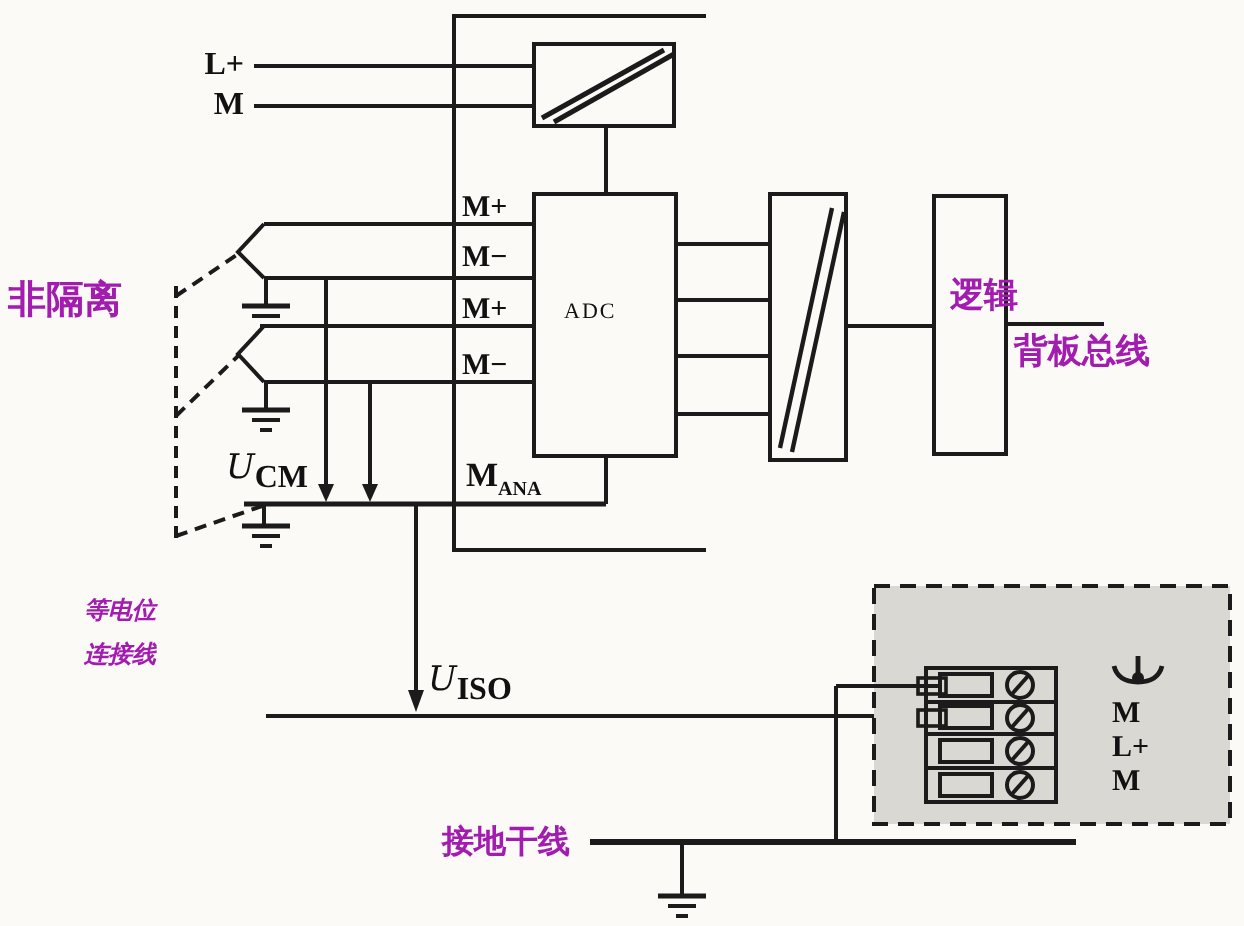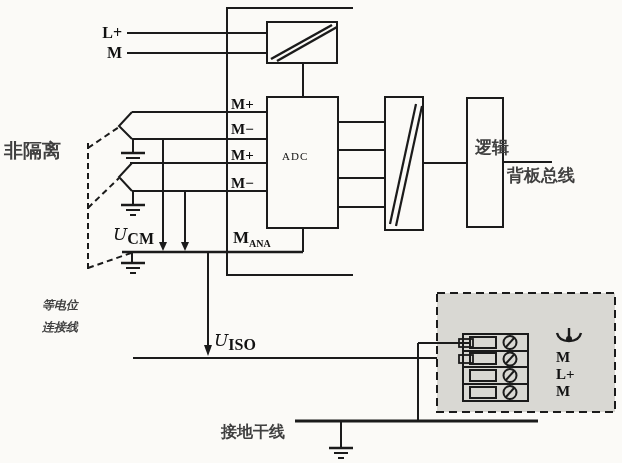--- a/index.html
+++ b/index.html
@@ -4,21 +4,21 @@
 <style>
   html,body{margin:0;padding:0;background:#ffffff;}
   #stage{
     position:relative;width:622px;height:463px;
     background:#fbfaf7;overflow:hidden;
     font-family:"Liberation Serif", serif;
   }
   #lines{position:absolute;left:0;top:0;}
   .lbl{position:absolute;color:#111;white-space:nowrap;}
   .serif-b{font-family:"Liberation Serif",serif;font-weight:bold;}
-  .cn{font-family:"Liberation Sans",sans-serif;font-weight:bold;color:#404040;}
+  .cn{font-family:"Liberation Sans",sans-serif;font-weight:bold;color:#a21caf;}
   .io{font-size:15px;font-family:"Liberation Serif",serif;font-weight:bold;}
   .volt{font-style:italic;font-size:17px;font-family:"DejaVu Serif",serif;}
   .volt sub{font-style:normal;font-size:16px;font-weight:bold;font-family:"Liberation Serif",serif;}
   .mana sub{font-size:10px;font-weight:bold;}
   .vtext{width:20px;word-break:break-all;line-height:23px;text-align:center;}
 </style>
 </head>
 <body>
 
 <div id="stage">
@@ -187,20 +187,20 @@
 
   <div class="lbl cn" style="left:42px;top:294px;font-size:12px;line-height:22px;font-style:italic;">
     <div>等电位</div>
     <div>连接线</div>
   </div>
 
   <div class="lbl cn vtext" style="left:475px;top:136px;font-size:17px;">逻辑</div>
 
   <div class="lbl cn" style="left:507px;top:164px;font-size:17px;">背板总线</div>
 
-  <div class="lbl cn" style="left:221px;top:411px;font-size:16px;margin-top:11px;">接地干线</div>
+  <div class="lbl cn" style="left:221px;top:411px;font-size:16px;">接地干线</div>
 
 
   <div class="lbl serif-b" style="left:556px;top:349px;font-size:15px;">M</div>
   <div class="lbl serif-b" style="left:556px;top:366px;font-size:15px;">L+</div>
   <div class="lbl serif-b" style="left:556px;top:383px;font-size:15px;">M</div>
 
 </div>
 
 </body></html>

